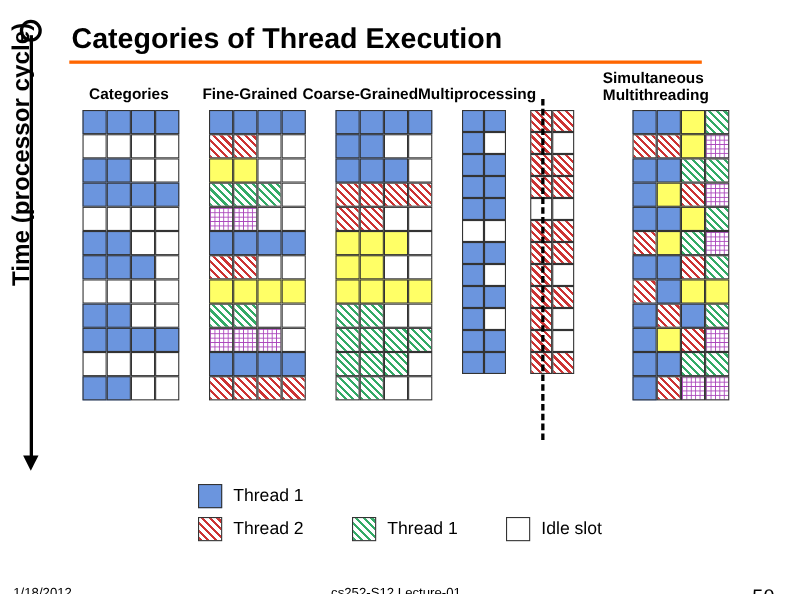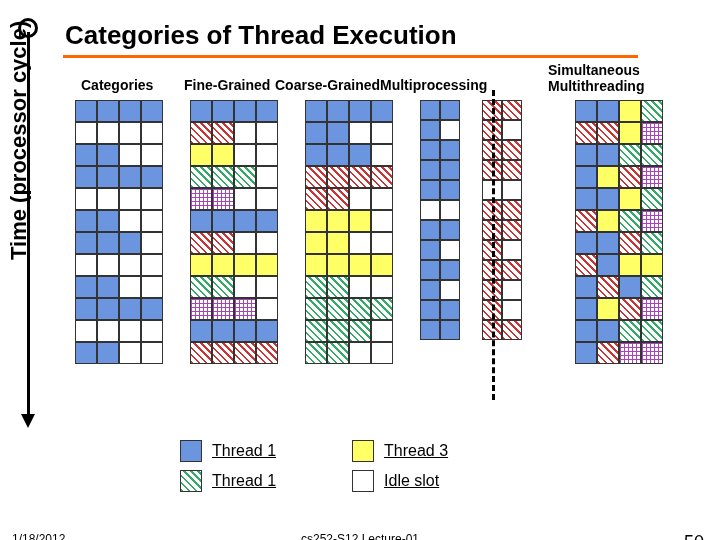--- a/index.html
+++ b/index.html
@@ -13,21 +13,21 @@
   .arrow-tail { position: absolute; left: 18px; top: 18px; width: 20px; height: 20px; border: 3px solid #000; border-radius: 50%; background: transparent; }
   .headers { position: absolute; left: 78px; top: 62px; font-size: 14px; font-weight: bold; }
   .hdr { position: absolute; white-space: nowrap; }
   .grids { position: absolute; left: 75px; top: 100px; }
   .grid { position: absolute; }
   .row { display: flex; }
   .cell { width: 22px; height: 22px; border: 1px solid #333; }
   .cell.small { width: 20px; height: 20px; }
   .divider { position: absolute; top: 90px; height: 310px; border-left: 3px dashed #000; }
   .legend { position: absolute; top: 440px; left: 180px; font-size: 16px; }
-  .lrow { display: flex; gap: 76px; margin-bottom: 8px; text-decoration: underline; }
+  .lrow { display: flex; gap: 44px; margin-bottom: 8px; }
   .litem { display: flex; align-items: center; gap: 10px; }
   .swatch { width: 22px; height: 22px; border: 1px solid #333; }
   .footer { position: absolute; bottom: 8px; width: 100%; font-size: 12px; }
   .date { position: absolute; left: 12px; }
   .lecture { position: absolute; left: 50%; transform: translateX(-50%); }
   .pageno { position: absolute; right: 16px; font-size: 18px; }
   
   .c-blue { background: #6b95de; }
   .c-yellow { background: #ffff66; }
   .c-white { background: #fff; }
@@ -455,26 +455,26 @@
       </div>
     </div>
 <div class="divider" style="left:492px"></div>
 
 <div class="legend">
   <div class="lrow">
     <div class="litem">
           <div class="swatch c-blue"></div>
           <span>Thread 1</span>
         </div>
-    <div class="litem">
-          <div class="swatch c-yellow"></div>
-          <span>Thread 3</span>
-        </div>
   </div>
   <div class="lrow">
+    <div class="litem">
+          <div class="swatch c-t2"></div>
+          <span>Thread 2</span>
+        </div>
     <div class="litem">
           <div class="swatch c-t4"></div>
           <span>Thread 1</span>
         </div>
     <div class="litem">
           <div class="swatch c-white"></div>
           <span>Idle slot</span>
         </div>
   </div>
 </div>

